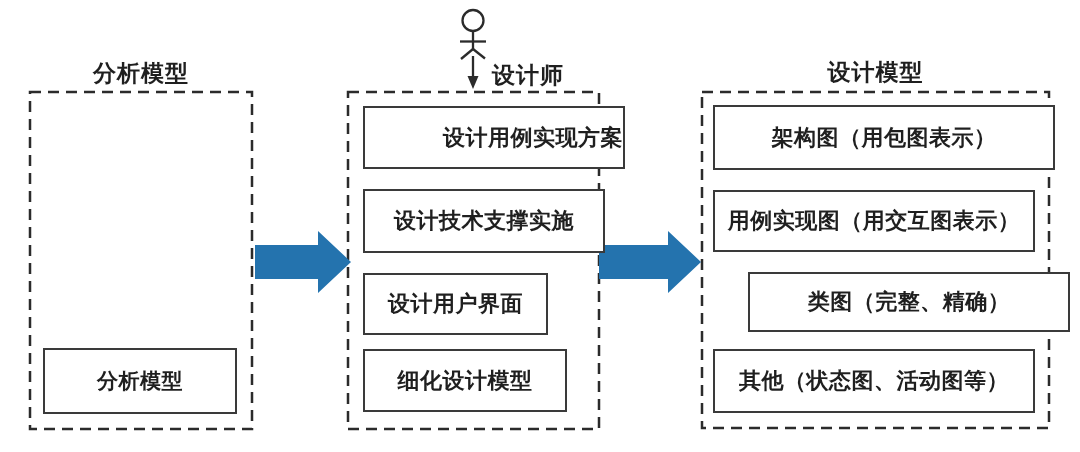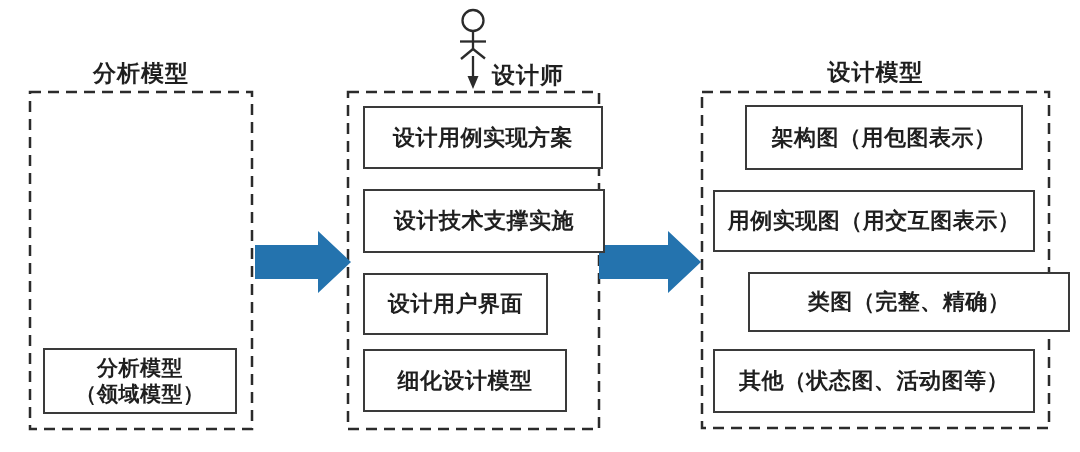--- a/index.html
+++ b/index.html
@@ -81,37 +81,36 @@
       <polygon class="actor-arrowhead" points="467.5,76 478.5,76 473,89"></polygon>
     </g>
   </svg>
 
   <div class="group-title" style="left:30px;top:58px;width:222px;">分析模型</div>
   <div class="group-title" style="left:492px;top:60px;">设计师</div>
   <div class="group-title" style="left:702px;top:57px;width:347px;">设计模型</div>
 
   <div class="node-box" style="left:43px;top:348px;width:194px;height:66px;">
     <span class="sub">分析模型</span>
-    <span class="sub">（领域模型）</span>
   </div>
 
-  <div class="node-box" style="left:363px;top:106px;width:240px;height:63px;">
+  <div class="node-box" style="left:363px;top:106px;width:262px;height:63px;align-items:flex-end;">
     <span>设计用例实现方案</span>
   </div>
   <div class="node-box" style="left:363px;top:189px;width:242px;height:64px;">
     <span>设计技术支撑实施</span>
   </div>
   <div class="node-box" style="left:363px;top:273px;width:185px;height:62px;">
     <span>设计用户界面</span>
   </div>
   <div class="node-box" style="left:363px;top:349px;width:204px;height:63px;">
     <span>细化设计模型</span>
   </div>
 
-  <div class="node-box" style="left:745px;top:105px;width:278px;height:65px;">
+  <div class="node-box" style="left:713px;top:105px;width:342px;height:65px;">
     <span>架构图（用包图表示）</span>
   </div>
   <div class="node-box" style="left:713px;top:190px;width:322px;height:62px;">
     <span>用例实现图（用交互图表示）</span>
   </div>
   <div class="node-box" style="left:748px;top:272px;width:322px;height:60px;">
     <span>类图（完整、精确）</span>
   </div>
   <div class="node-box" style="left:713px;top:349px;width:322px;height:64px;">
     <span>其他（状态图、活动图等）</span>

